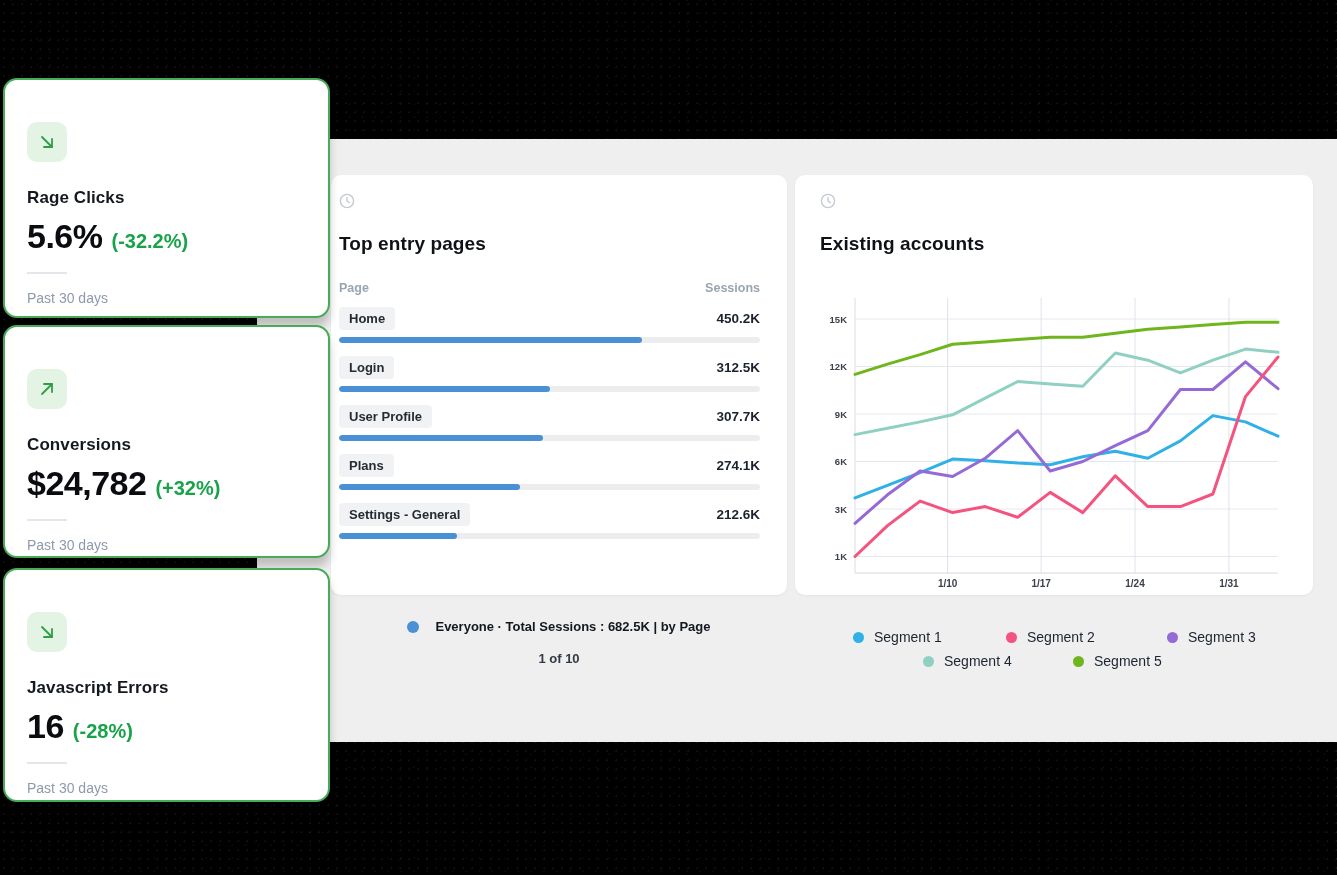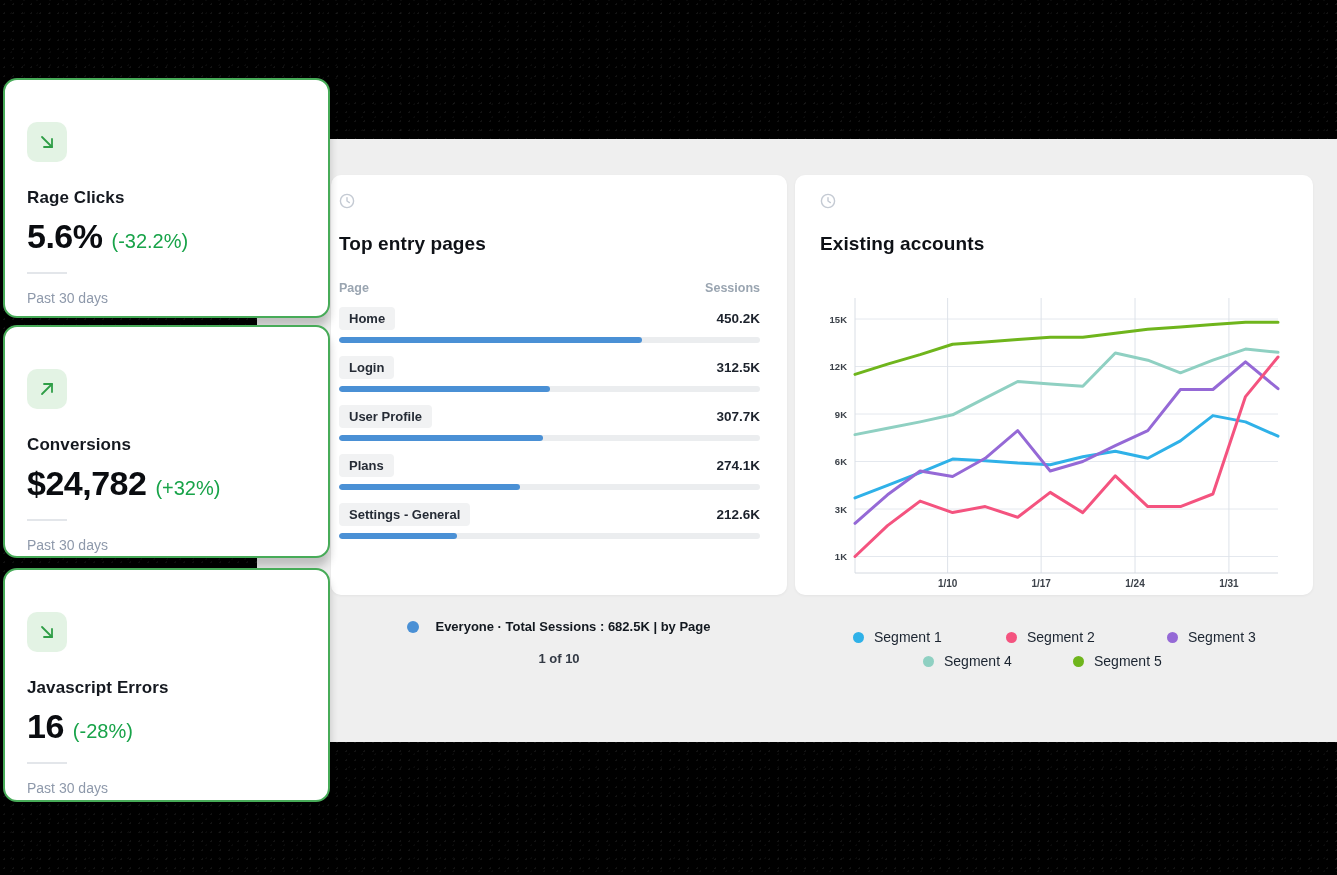--- a/index.html
+++ b/index.html
@@ -12,21 +12,21 @@
   .panel{position:absolute;left:257px;top:139px;width:1080px;height:603px;background:#efefef;z-index:1;}
 
   
   .kpi{position:absolute;left:3px;width:327px;background:#fff;border:2px solid #47ab58;
        border-radius:14px;z-index:3;padding:42px 22px;box-shadow:0 9px 9px rgba(0,0,0,0.20);}
   .kpi-icon{width:40px;height:40px;border-radius:10px;background:#e3f3e4;display:flex;
        align-items:center;justify-content:center;margin-bottom:26px;}
   .kpi-title{font-size:17px;font-weight:700;color:#14181f;margin-bottom:9px;letter-spacing:.1px;}
   .kpi-valrow{display:flex;align-items:baseline;gap:9px;margin-bottom:16px;}
   .kpi-value{font-size:34px;font-weight:800;color:#0a0c10;letter-spacing:-.5px;}
-  .kpi-delta{font-size:20px;font-weight:400;color:#18a349;text-align:center;}
+  .kpi-delta{font-size:20px;font-weight:700;color:#18a349;text-align:center;}
   .kpi-divider{width:40px;height:2px;background:#e3e6ea;margin-bottom:16px;}
   .kpi-period{font-size:14px;color:#8e99ab;}
 
   
   .card{position:absolute;top:175px;height:420px;background:#fff;border-radius:10px;z-index:2;
         box-shadow:0 1px 3px rgba(0,0,0,0.05);}
   .card-a{left:331px;width:456px;padding:18px 27px 0 8px;}
   .card-b{left:795px;width:518px;padding:18px 36px 0 25px;}
   .clock{display:block;margin-bottom:24px;}
   .card-title{font-size:19px;font-weight:800;color:#0e1116;letter-spacing:.1px;margin-bottom:26px;}

